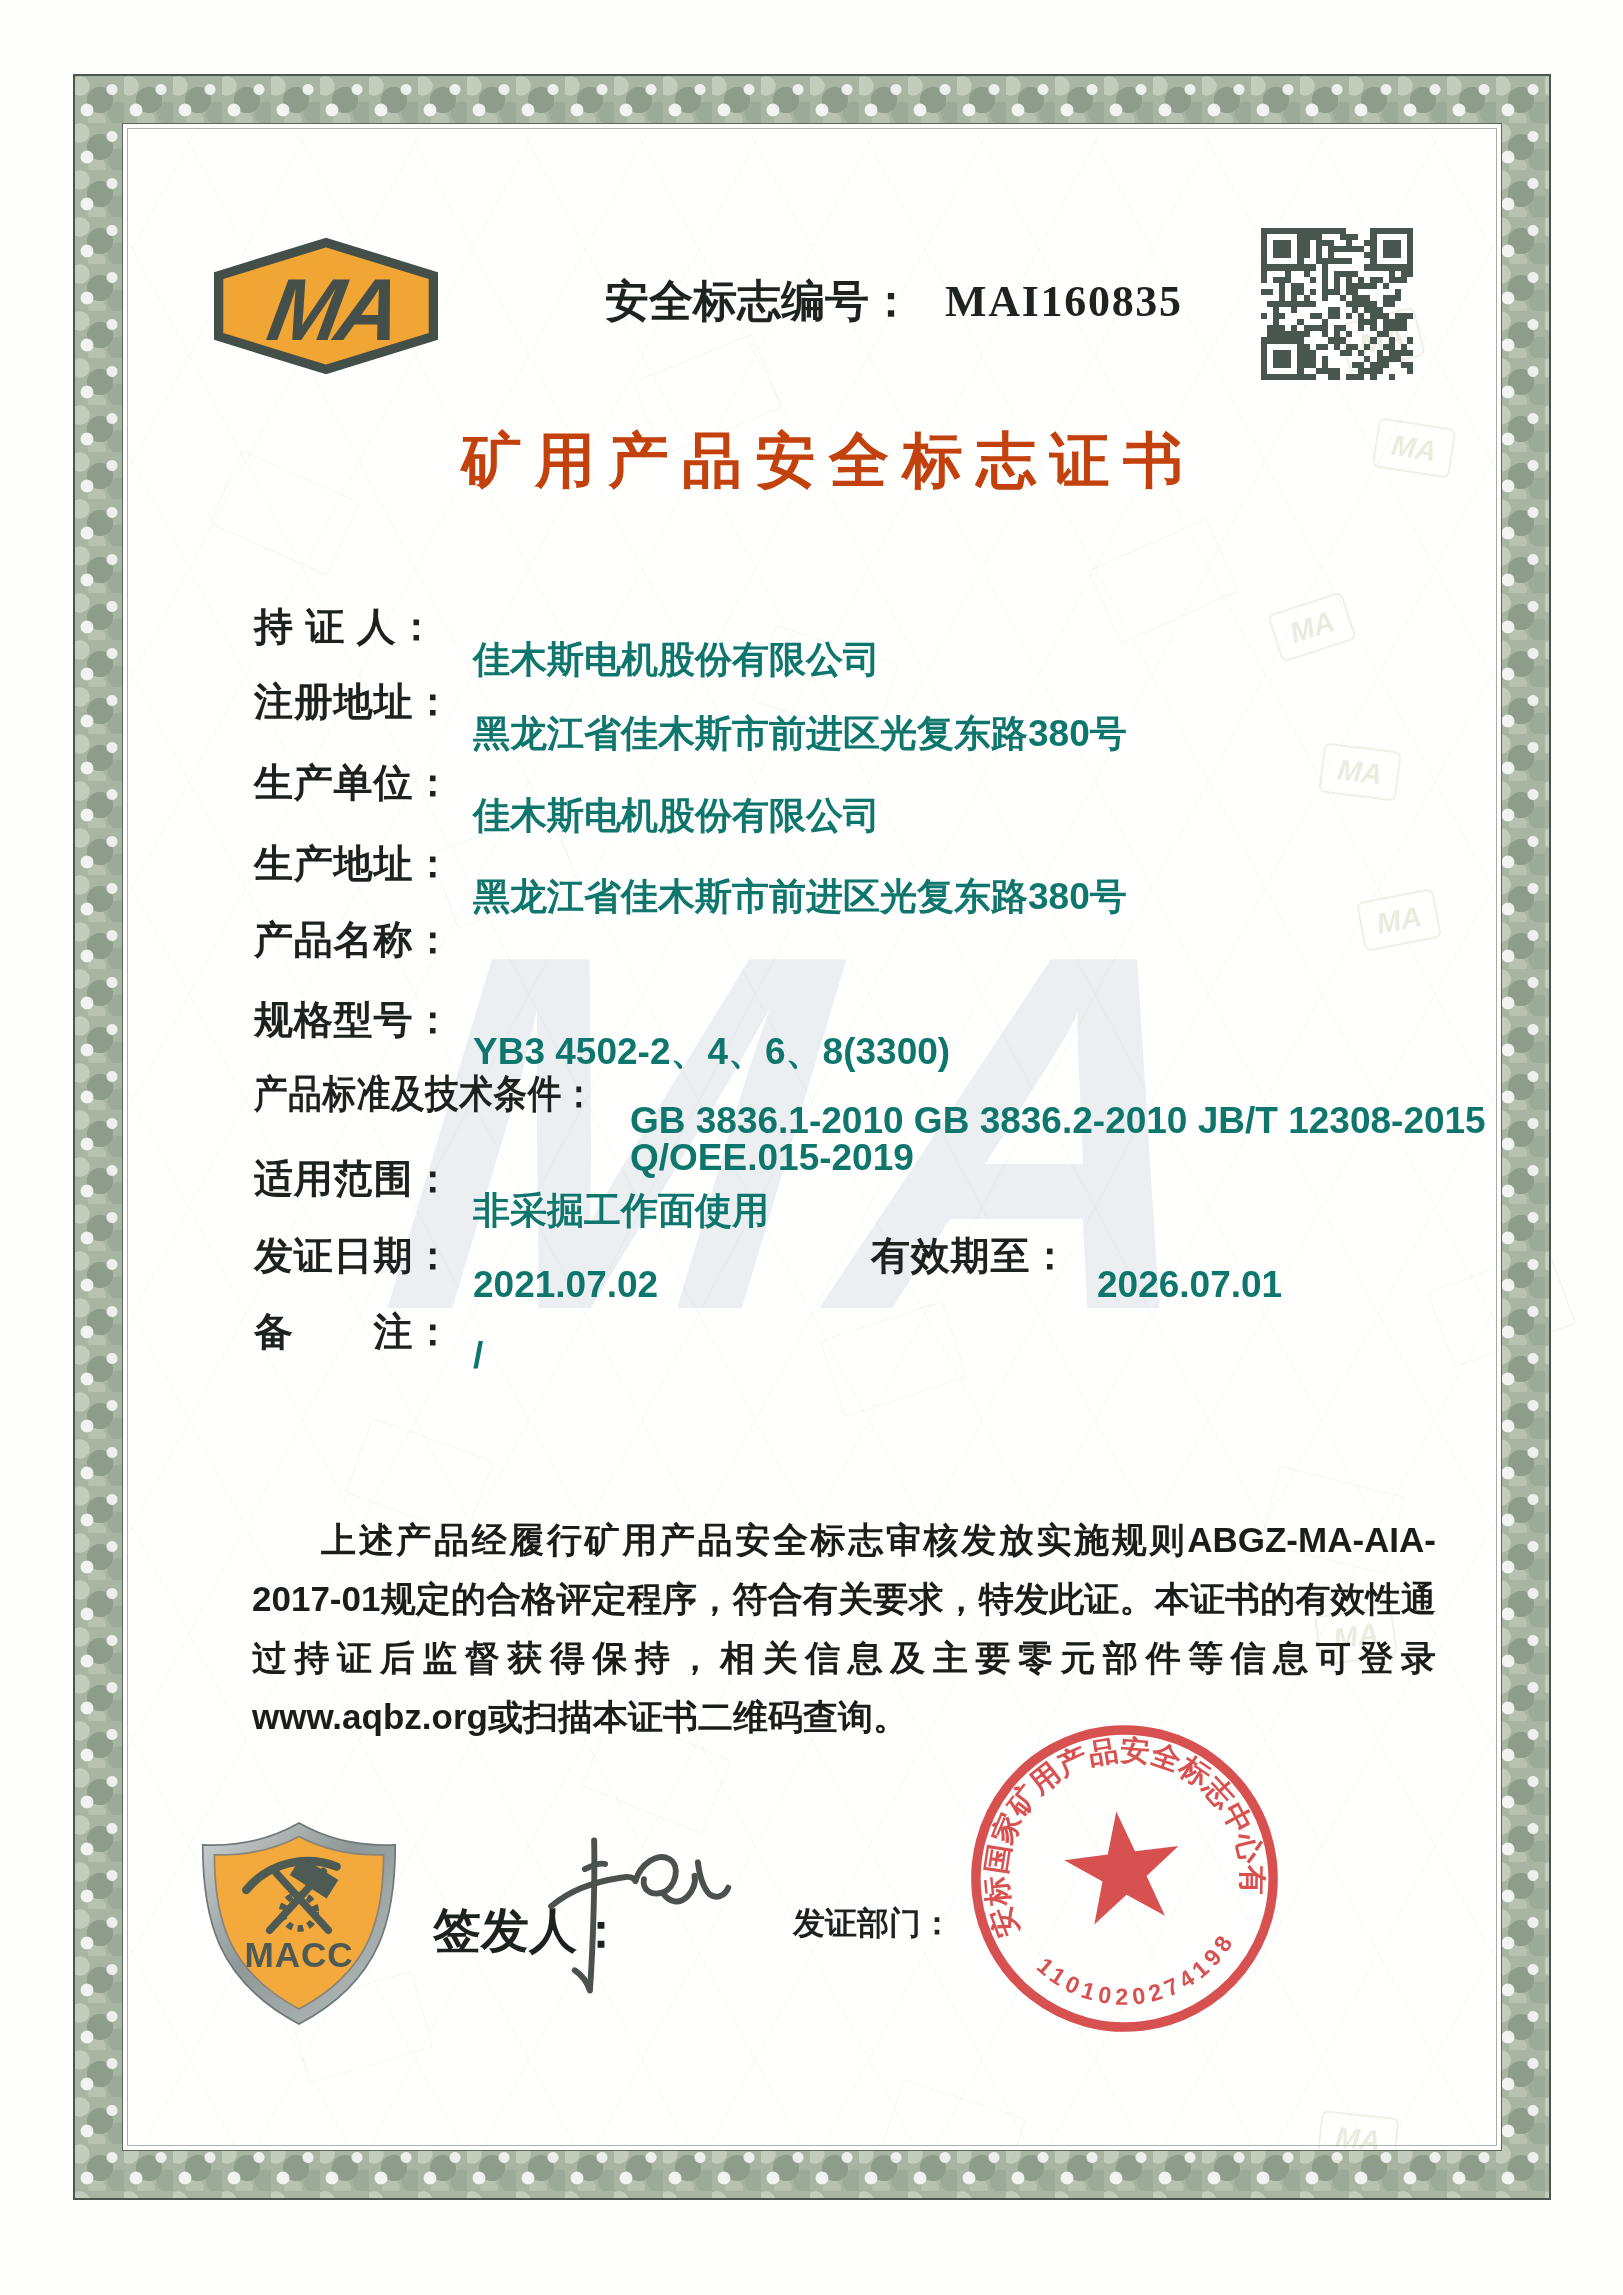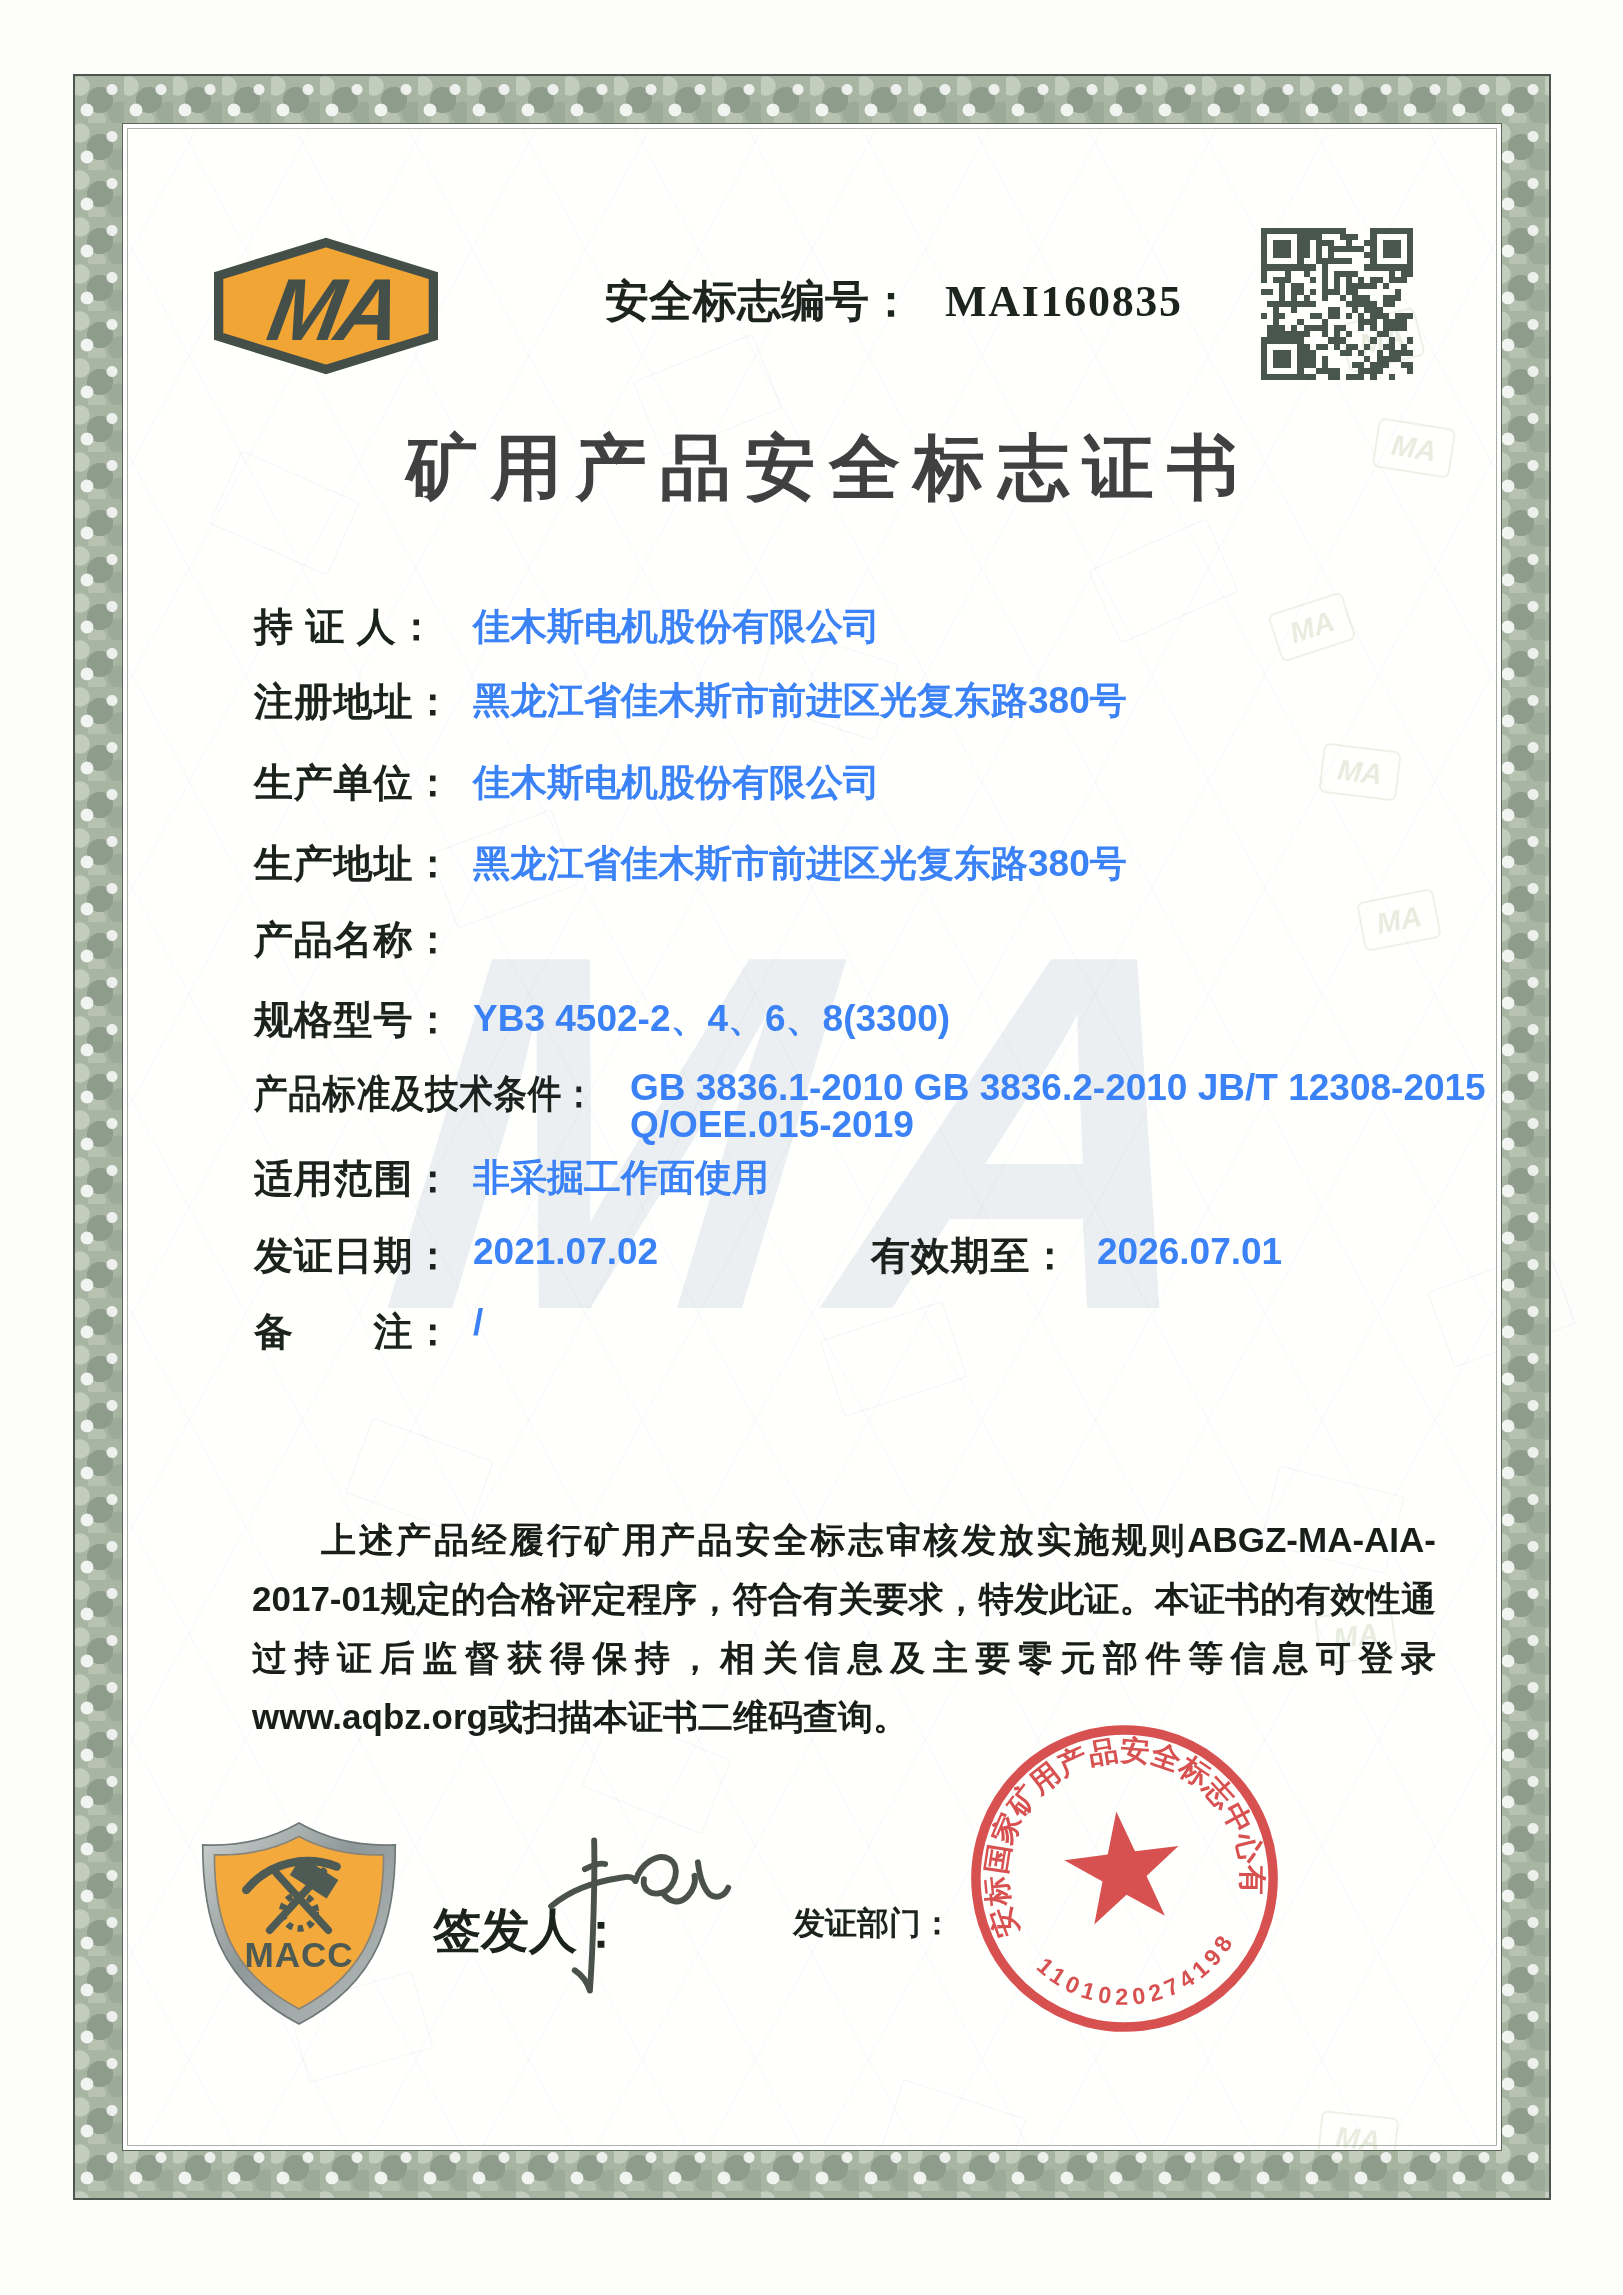--- a/index.html
+++ b/index.html
@@ -31,24 +31,24 @@
     transform:skewX(-6deg);z-index:1;user-select:none;}
   .ghost{position:absolute;z-index:1;display:flex;align-items:center;justify-content:center;
     border:2.5px solid rgba(148,168,108,.4);border-radius:6.8px;
     color:rgba(148,168,108,.55);font-weight:bold;font-style:italic;opacity:.38;}
   .tilt{position:absolute;z-index:1;border:1.7px solid rgba(160,170,182,.12);border-radius:3.4px;}
 
   
   .z{position:absolute;z-index:3;}
   #topline{left:605px;top:272px;font-size:44px;font-weight:bold;color:#1d2420;white-space:nowrap;}
   #topline .num{margin-left:32px;font-family:"Liberation Serif","DejaVu Serif",serif;letter-spacing:1.7px;}
-  #title{left:85px;top:421px;width:1488px;text-align:center;font-size:71px;font-weight:bold;
-    color:#404040;letter-spacing:13.5px;font-family:Liberation Serif, serif;white-space:nowrap;}
+  #title{left:85px;top:421px;width:1488px;text-align:center;font-size:60px;font-weight:bold;
+    color:#c2410c;letter-spacing:13.5px;font-family:Liberation Serif, serif;white-space:nowrap;}
   .lab{position:absolute;left:254px;z-index:3;font-size:39px;font-weight:bold;color:#1c221e;white-space:nowrap;letter-spacing:0.8px;}
-  .val{position:absolute;left:473px;z-index:3;font-size:37px;font-weight:bold;color:#3b82f6;white-space:nowrap;}
+  .val{position:absolute;left:473px;z-index:3;font-size:37px;font-weight:bold;color:#0f766e;white-space:nowrap;margin-top:33px;}
   .lab.condensed{transform:scaleX(.86);transform-origin:left center;}
   .val.std{left:630px;}
   #paragraph{left:252px;top:1510px;width:1184px;font-size:35px;line-height:59px;font-weight:bold;
     color:#191e1b;text-align:justify;text-indent:69px;}
   #signer-label{left:433px;top:1899px;font-size:48px;font-weight:bold;color:#1c221e;white-space:nowrap;}
   #issuer-label{left:793px;top:1902px;font-size:32px;font-weight:bold;color:#1c221e;white-space:nowrap;}
 
   
   #qr{left:1261px;top:228px;width:152px;height:152px;display:grid;
     grid-template-columns:repeat(25,1fr);grid-template-rows:repeat(25,1fr);}

